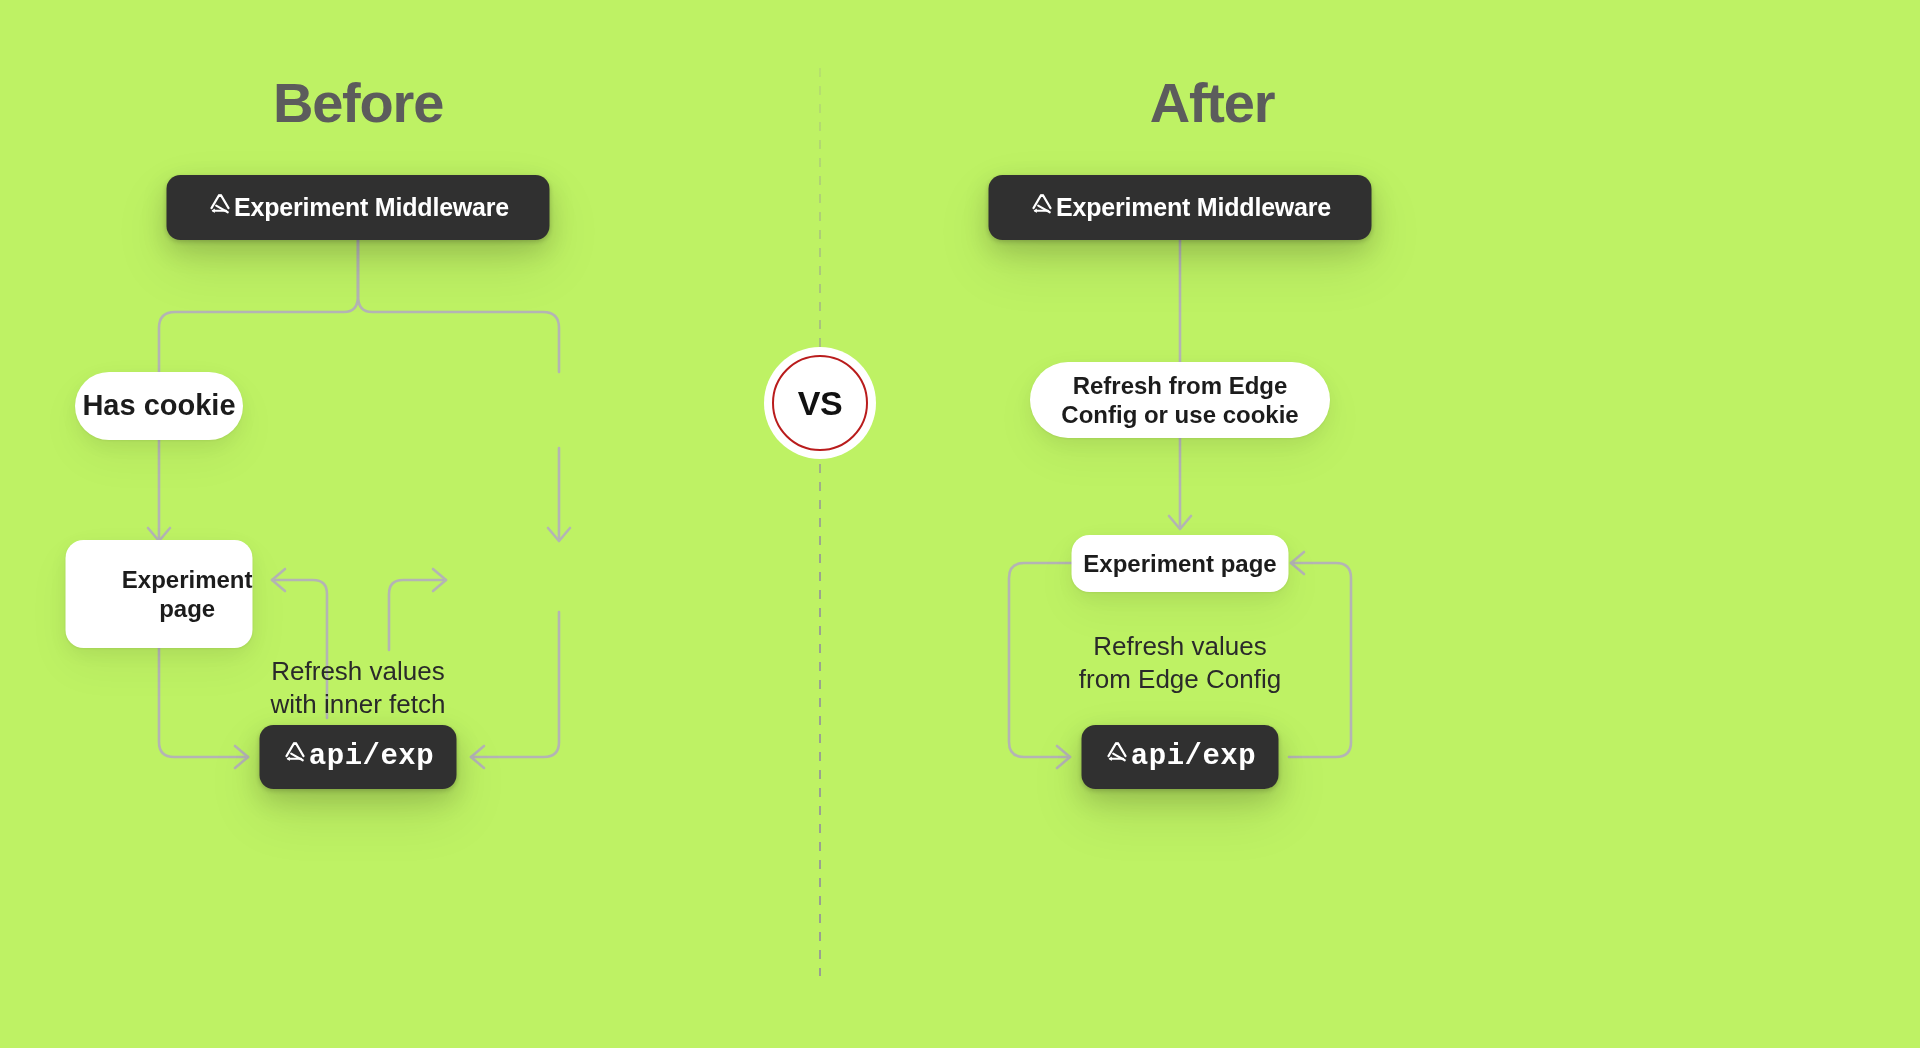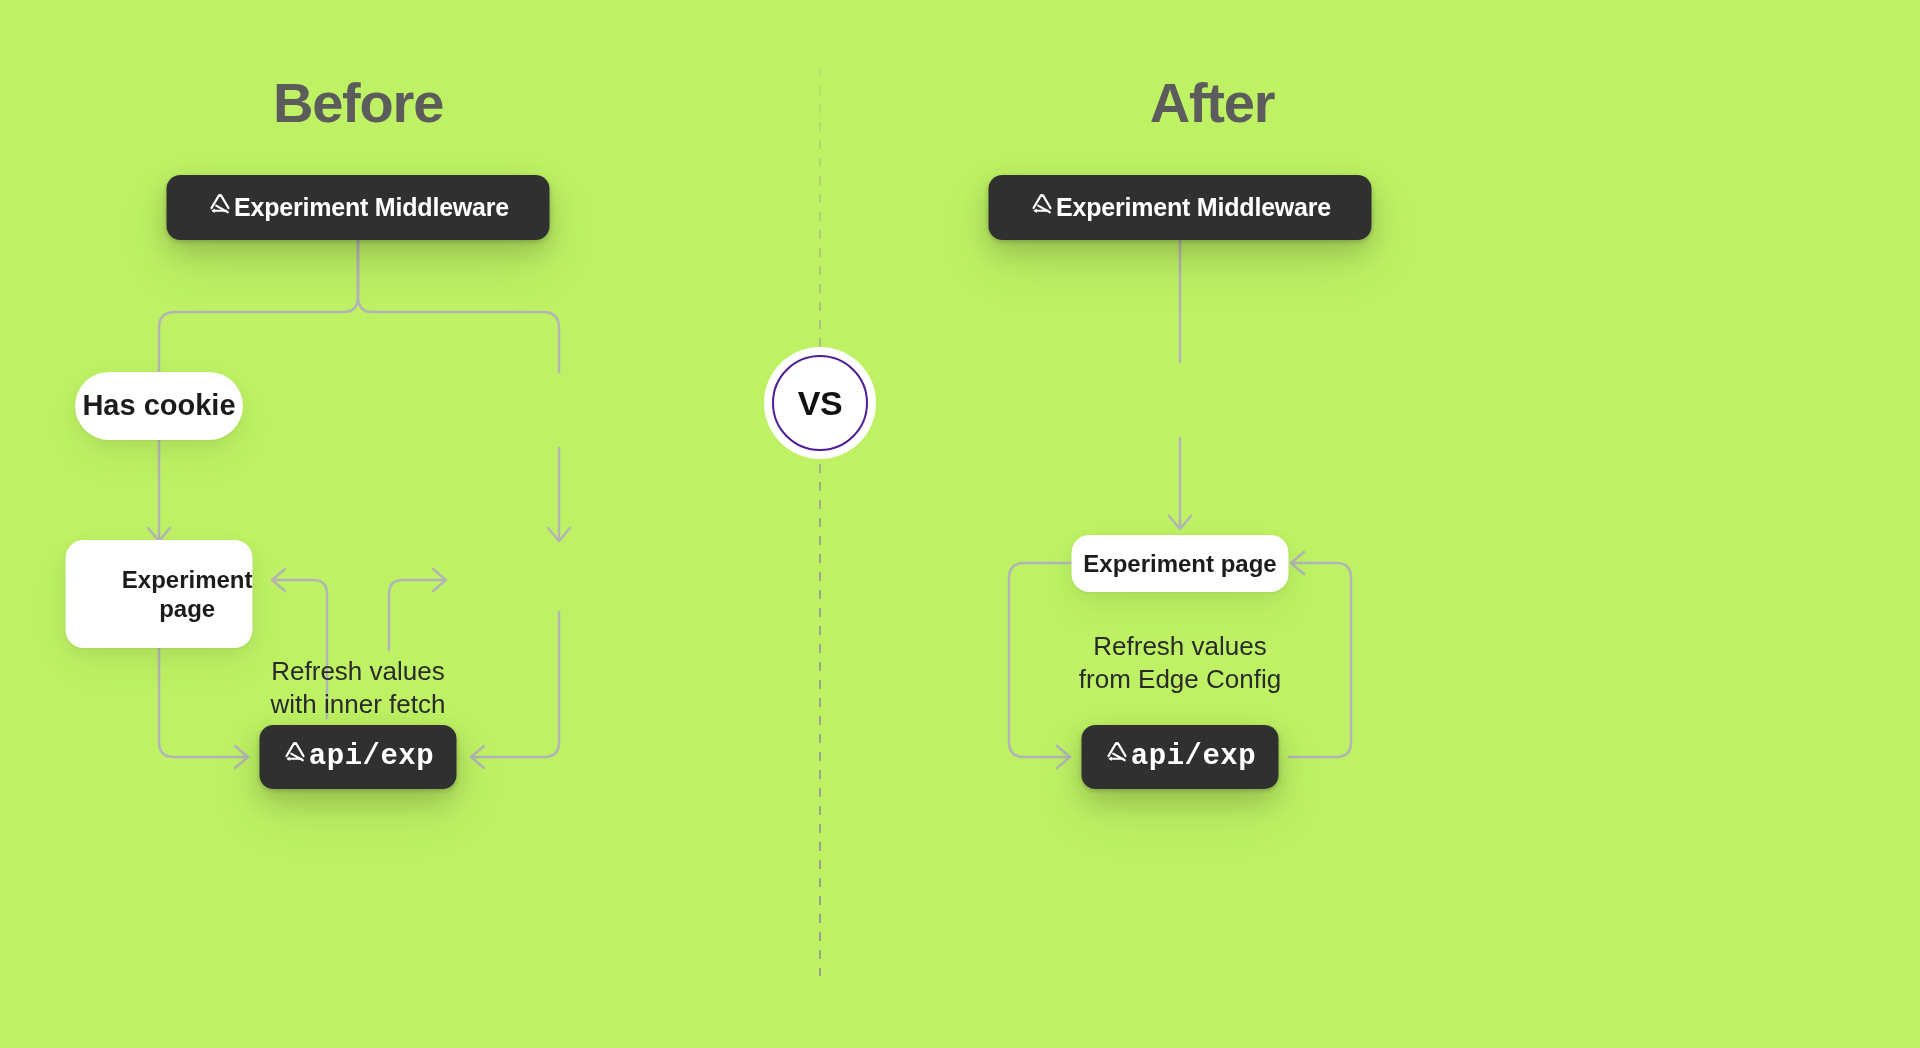--- a/index.html
+++ b/index.html
@@ -106,21 +106,21 @@
         to bottom, #000 0 9px, transparent 9px 18px);
     mask-image: repeating-linear-gradient(
         to bottom, #000 0 9px, transparent 9px 18px);
   }
   #vs-badge {
     position: absolute;
     width: 96px;
     height: 96px;
     border-radius: 50%;
     background: #ffffff;
-    border: 2px solid #4c1d95;
+    border: 2px solid #b91c1c;
     display: flex;
     align-items: center;
     justify-content: center;
     transform: translate(-50%, -50%);
     font-size: 34px;
     font-weight: 700;
     color: #111111;
     letter-spacing: -0.5px;
     box-shadow: 0 0 0 8px #ffffff;
   }
@@ -257,20 +257,24 @@
           <path d="M10.2 5.3 L12 2.6 L13.8 5.3 Z" fill="#fff"></path>
           <path d="M6.0 17.6 L17.4 17.6" stroke="#fff" stroke-width="1.9" stroke-linecap="round"></path>
           <path d="M7.4 15.6 L4.5 17.6 L7.4 19.6 Z" fill="#fff"></path>
           <path d="M8.6 13.0 L18.9 18.9" stroke="#fff" stroke-width="1.9" stroke-linecap="round"></path>
         </svg>
       </span>
       <span class="node-label">Experiment Middleware</span>
     </span>
   </div>
 
+  <div class="node node-light" style="left:1180px; top:362px; width:300px; height:76px; border-radius:38px; font-size:24px; white-space:pre-line;">
+    <span class="node-label">Refresh from Edge
+Config or use cookie</span>
+  </div>
 
   <div class="node node-light" style="left:1180px; top:535px; width:217px; height:57px; border-radius:18px; font-size:24px;">
     <span class="node-label">Experiment page</span>
   </div>
 
   <div class="caption" style="left:1180px; top:630px; width:340px;">Refresh values
 from Edge Config</div>
 
   <div class="node node-dark node-mono" style="left:1180px; top:725px; width:197px; height:64px; border-radius:14px; font-size:29px;">
     <span class="node-inner">

